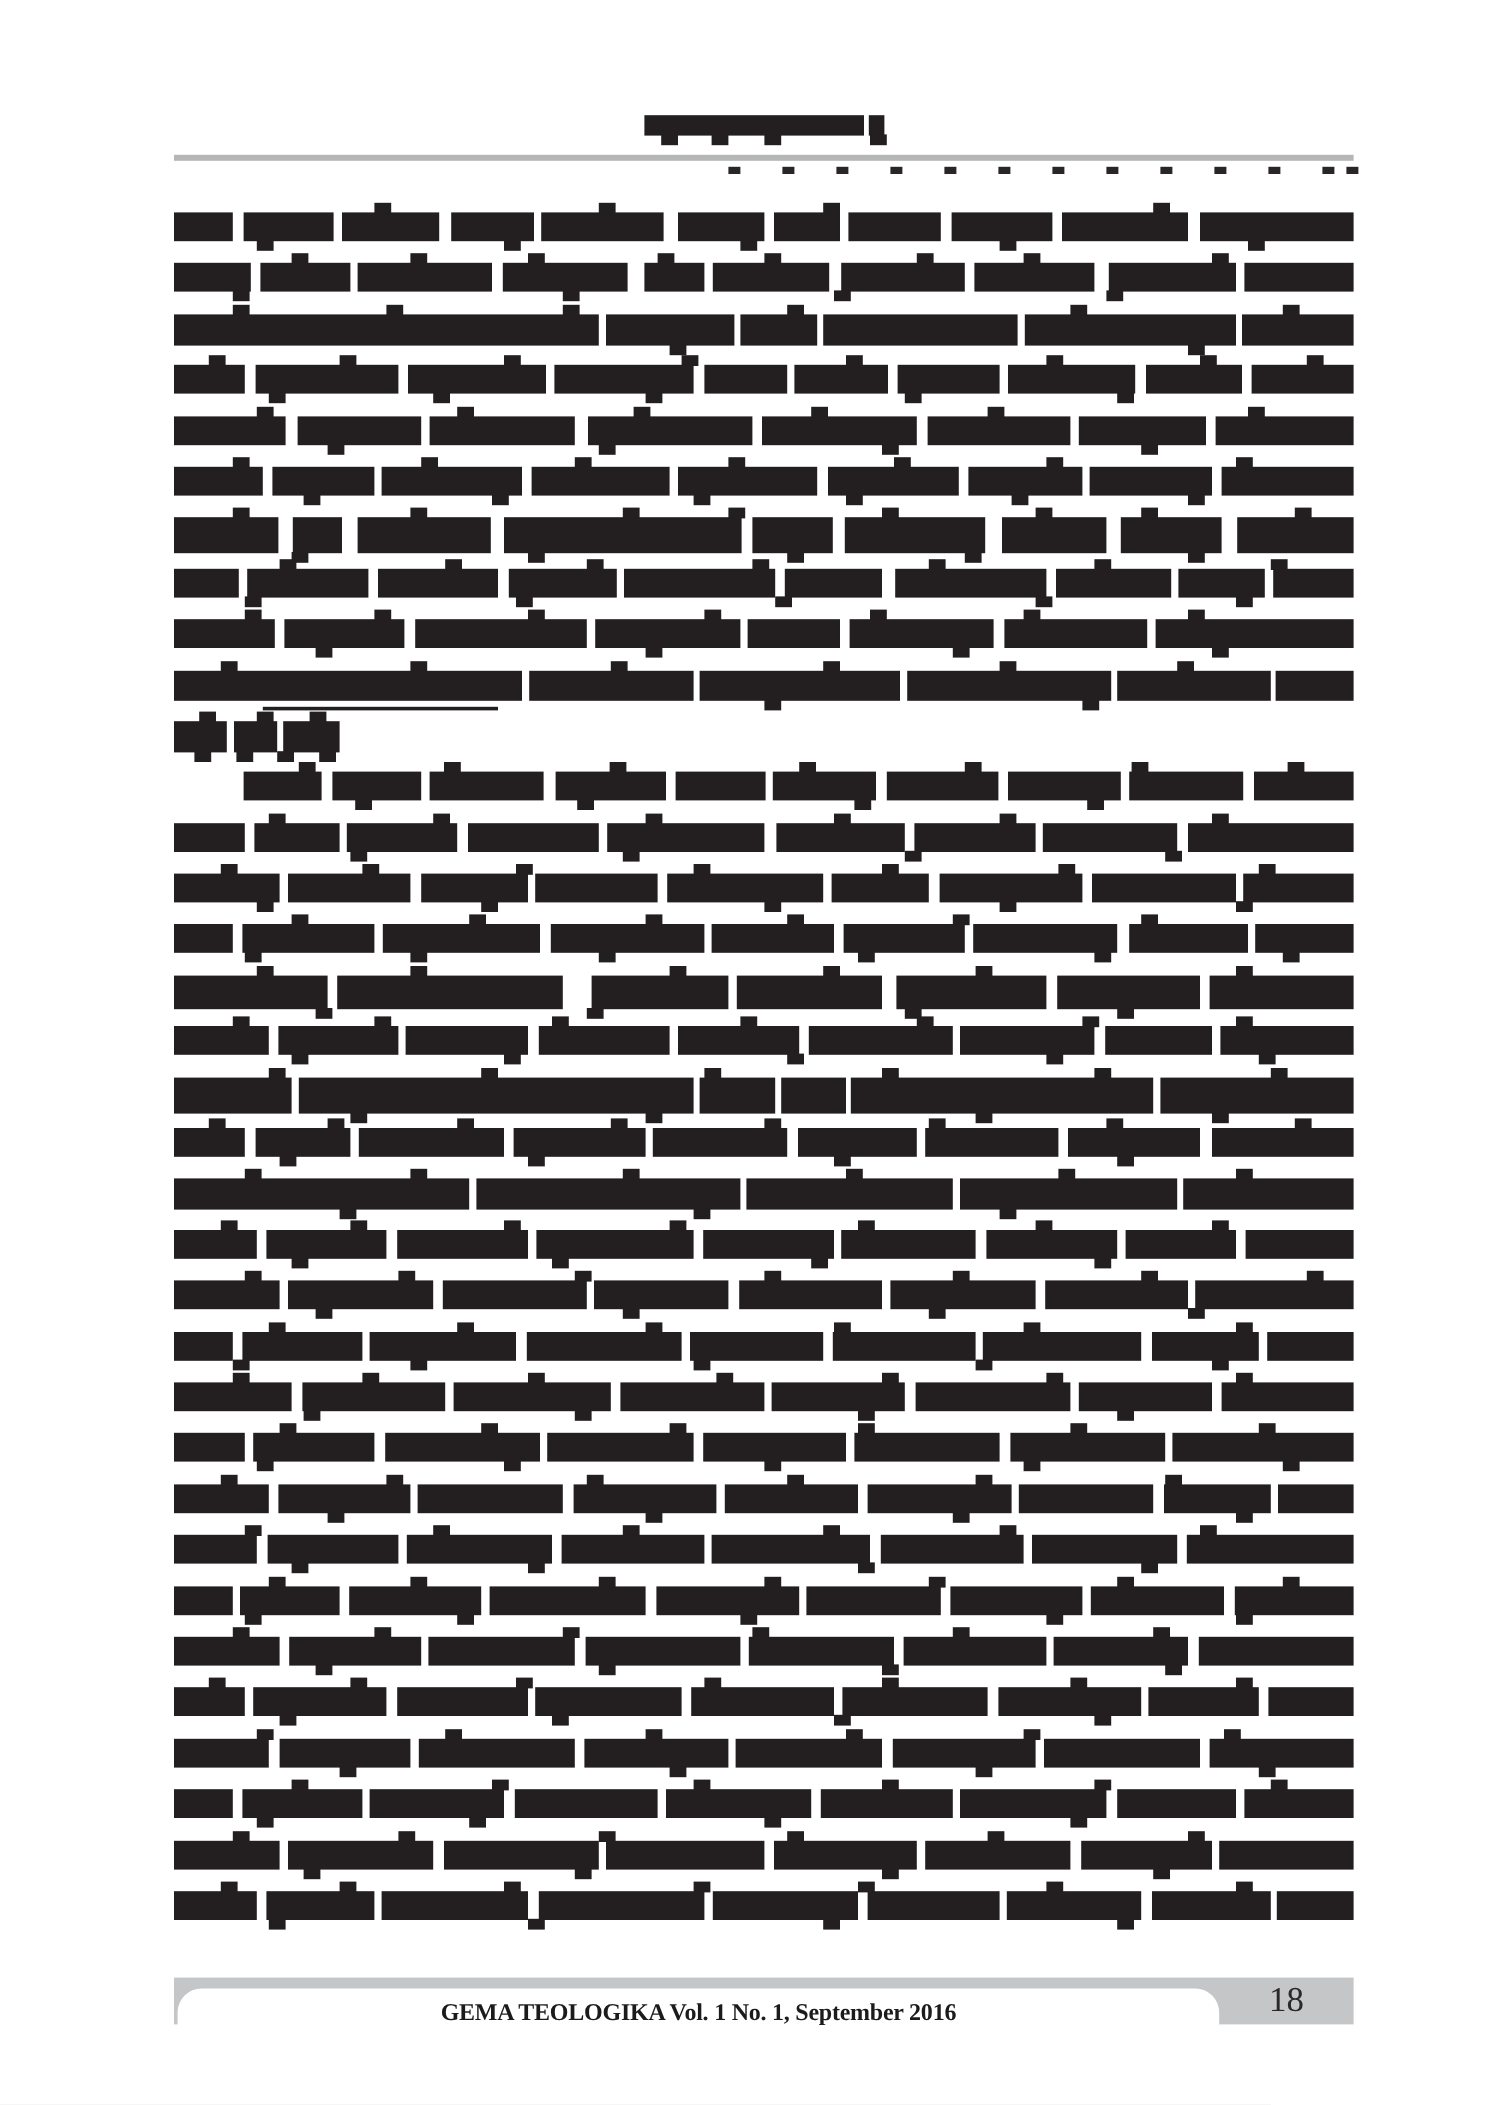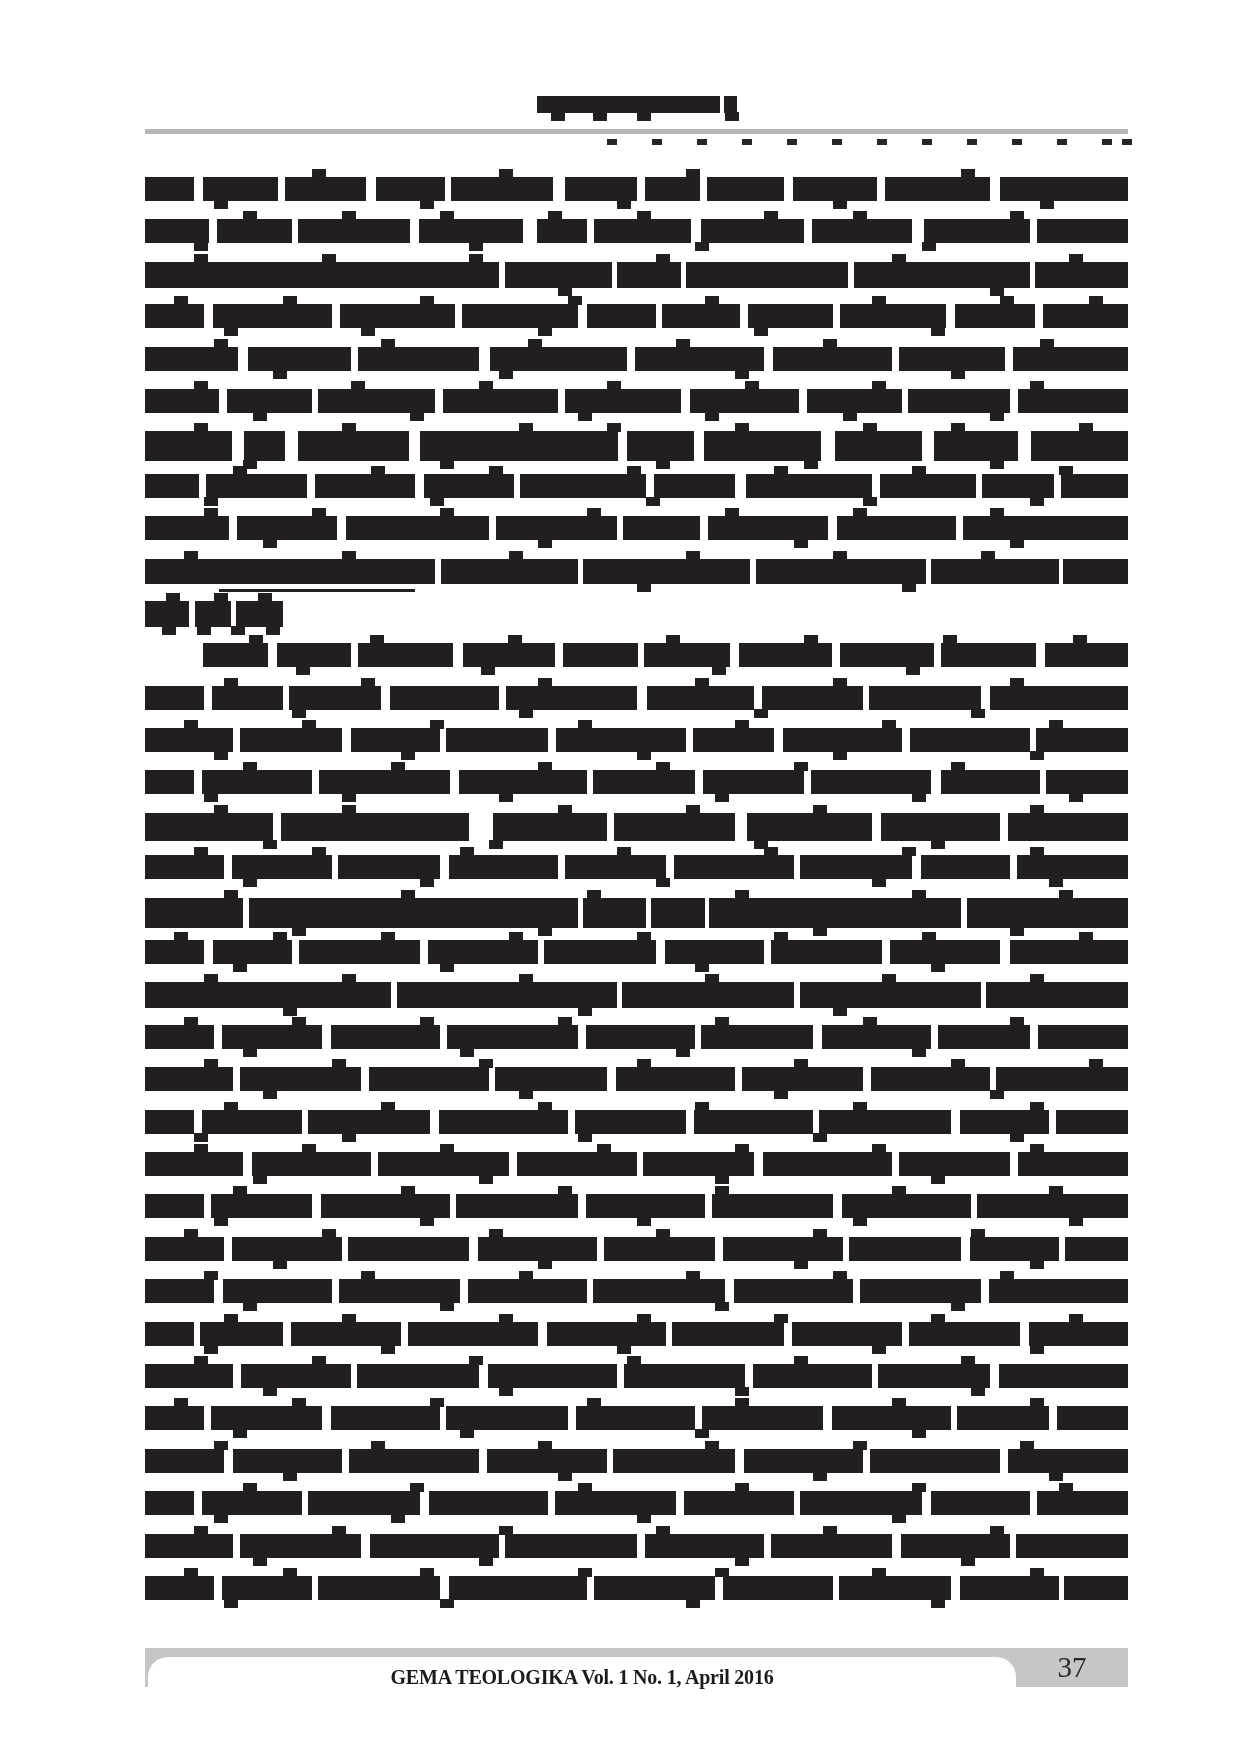--- a/index.html
+++ b/index.html
@@ -827,16 +827,16 @@
         <div class="tick" style="left: 727.42px; top: 0px; width: 14px; height: 9px;"></div>
         <div class="tick" style="left: 884.7px; top: 0px; width: 14px; height: 9px;"></div>
         <div class="tick" style="left: 78.64px; top: 31px; width: 14px; height: 9px;"></div>
         <div class="tick" style="left: 294.9px; top: 31px; width: 14px; height: 9px;"></div>
         <div class="tick" style="left: 540.65px; top: 31px; width: 14px; height: 9px;"></div>
         <div class="tick" style="left: 786.4px; top: 31px; width: 14px; height: 9px;"></div>
       </div>
     </div>
   <div class="footer-bar"></div>
   <div class="footer-card">
-    <div class="journal">GEMA TEOLOGIKA Vol. 1 No. 1, April 2016</div>
+    <div class="journal">GEMA TEOLOGIKA Vol. 1 No. 1, September 2016</div>
   </div>
-  <div class="pageno">37</div>
+  <div class="pageno">18</div>
 </div>
 
 </body></html>

